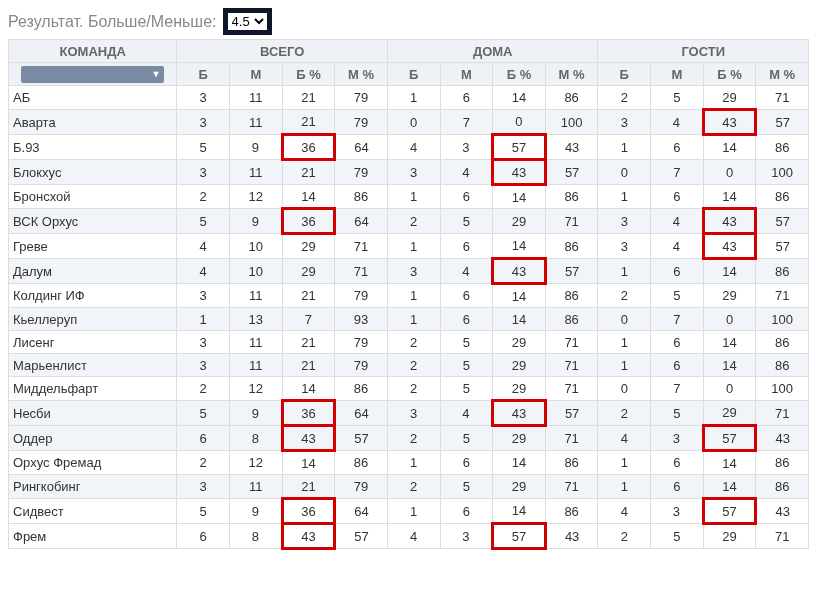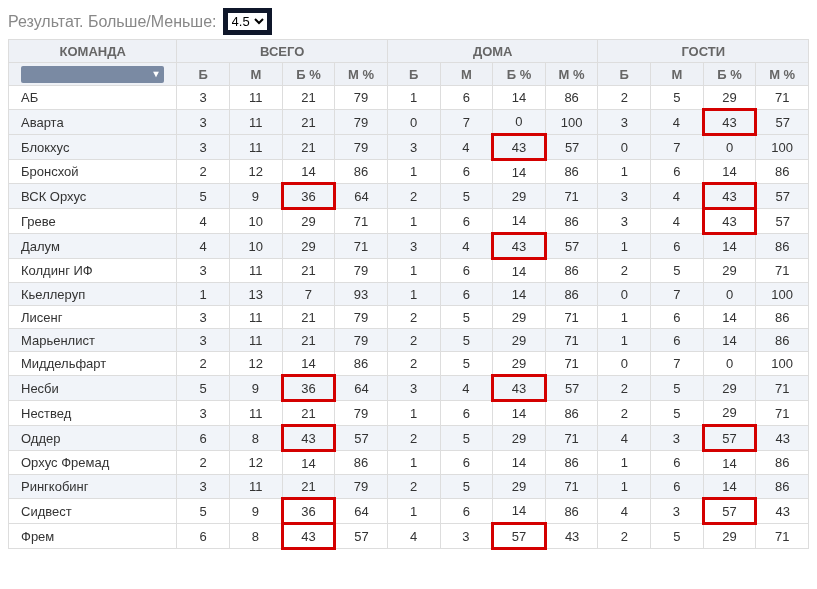--- a/index.html
+++ b/index.html
@@ -62,21 +62,21 @@
   .team-btn::after {
     content: "▾";
     font-size: 10px;
     position: absolute;
     right: 6px;
     top: 2px;
     color: #fff;
   }
   td.team-name {
     text-align: left;
-    padding-left: 12px;
+    padding-left: 4px;
   }
   tr.even td {
     background: #f1f4f9;
   }
   tr.odd td {
     background: #fff;
   }
   .highlight {
     border: 3px solid #d40000 !important;
     font-weight: normal;
@@ -159,56 +159,71 @@
         <td>79</td>
         <td>0</td>
         <td>7</td>
         <td>0</td>
         <td>100</td>
         <td>3</td>
         <td>4</td>
         <td class="highlight">43</td>
         <td>57</td>
       </tr>
-      <tr class="even">
-        <td class="team-name">Блокхус</td>
-        <td>3</td>
-        <td>11</td>
-        <td>21</td>
-        <td>79</td>
-        <td>3</td>
-        <td>4</td>
-        <td class="highlight">43</td>
-        <td>57</td>
-        <td>0</td>
-        <td>7</td>
-        <td>0</td>
-        <td>100</td>
-      </tr>
-      <tr class="odd">
-        <td class="team-name">Бронсхой</td>
-        <td>2</td>
-        <td>12</td>
-        <td>14</td>
-        <td>86</td>
-        <td>1</td>
-        <td>6</td>
-        <td>14</td>
-        <td>86</td>
-        <td>1</td>
-        <td>6</td>
-        <td>14</td>
-        <td>86</td>
-      </tr>
-      <tr class="even">
-        <td class="team-name">ВСК Орхус</td>
+      <tr class="odd">
+        <td class="team-name">Б.93</td>
         <td>5</td>
         <td>9</td>
         <td class="highlight">36</td>
         <td>64</td>
+        <td>4</td>
+        <td>3</td>
+        <td class="highlight">57</td>
+        <td>43</td>
+        <td>1</td>
+        <td>6</td>
+        <td>14</td>
+        <td>86</td>
+      </tr>
+      <tr class="even">
+        <td class="team-name">Блокхус</td>
+        <td>3</td>
+        <td>11</td>
+        <td>21</td>
+        <td>79</td>
+        <td>3</td>
+        <td>4</td>
+        <td class="highlight">43</td>
+        <td>57</td>
+        <td>0</td>
+        <td>7</td>
+        <td>0</td>
+        <td>100</td>
+      </tr>
+      <tr class="odd">
+        <td class="team-name">Бронсхой</td>
+        <td>2</td>
+        <td>12</td>
+        <td>14</td>
+        <td>86</td>
+        <td>1</td>
+        <td>6</td>
+        <td>14</td>
+        <td>86</td>
+        <td>1</td>
+        <td>6</td>
+        <td>14</td>
+        <td>86</td>
+      </tr>
+      <tr class="even">
+        <td class="team-name">ВСК Орхус</td>
+        <td>5</td>
+        <td>9</td>
+        <td class="highlight">36</td>
+        <td>64</td>
         <td>2</td>
         <td>5</td>
         <td>29</td>
         <td>71</td>
         <td>3</td>
         <td>4</td>
         <td class="highlight">43</td>
         <td>57</td>
       </tr>
       <tr class="odd">
@@ -319,35 +334,20 @@
       <tr class="even">
         <td class="team-name">Несби</td>
         <td>5</td>
         <td>9</td>
         <td class="highlight">36</td>
         <td>64</td>
         <td>3</td>
         <td>4</td>
         <td class="highlight">43</td>
         <td>57</td>
-        <td>2</td>
-        <td>5</td>
-        <td>29</td>
-        <td>71</td>
-      </tr>
-      <tr class="odd">
-        <td class="team-name">Нествед</td>
-        <td>3</td>
-        <td>11</td>
-        <td>21</td>
-        <td>79</td>
-        <td>1</td>
-        <td>6</td>
-        <td>14</td>
-        <td>86</td>
         <td>2</td>
         <td>5</td>
         <td>29</td>
         <td>71</td>
       </tr>
       <tr class="even">
         <td class="team-name">Оддер</td>
         <td>6</td>
         <td>8</td>
         <td class="highlight">43</td>

